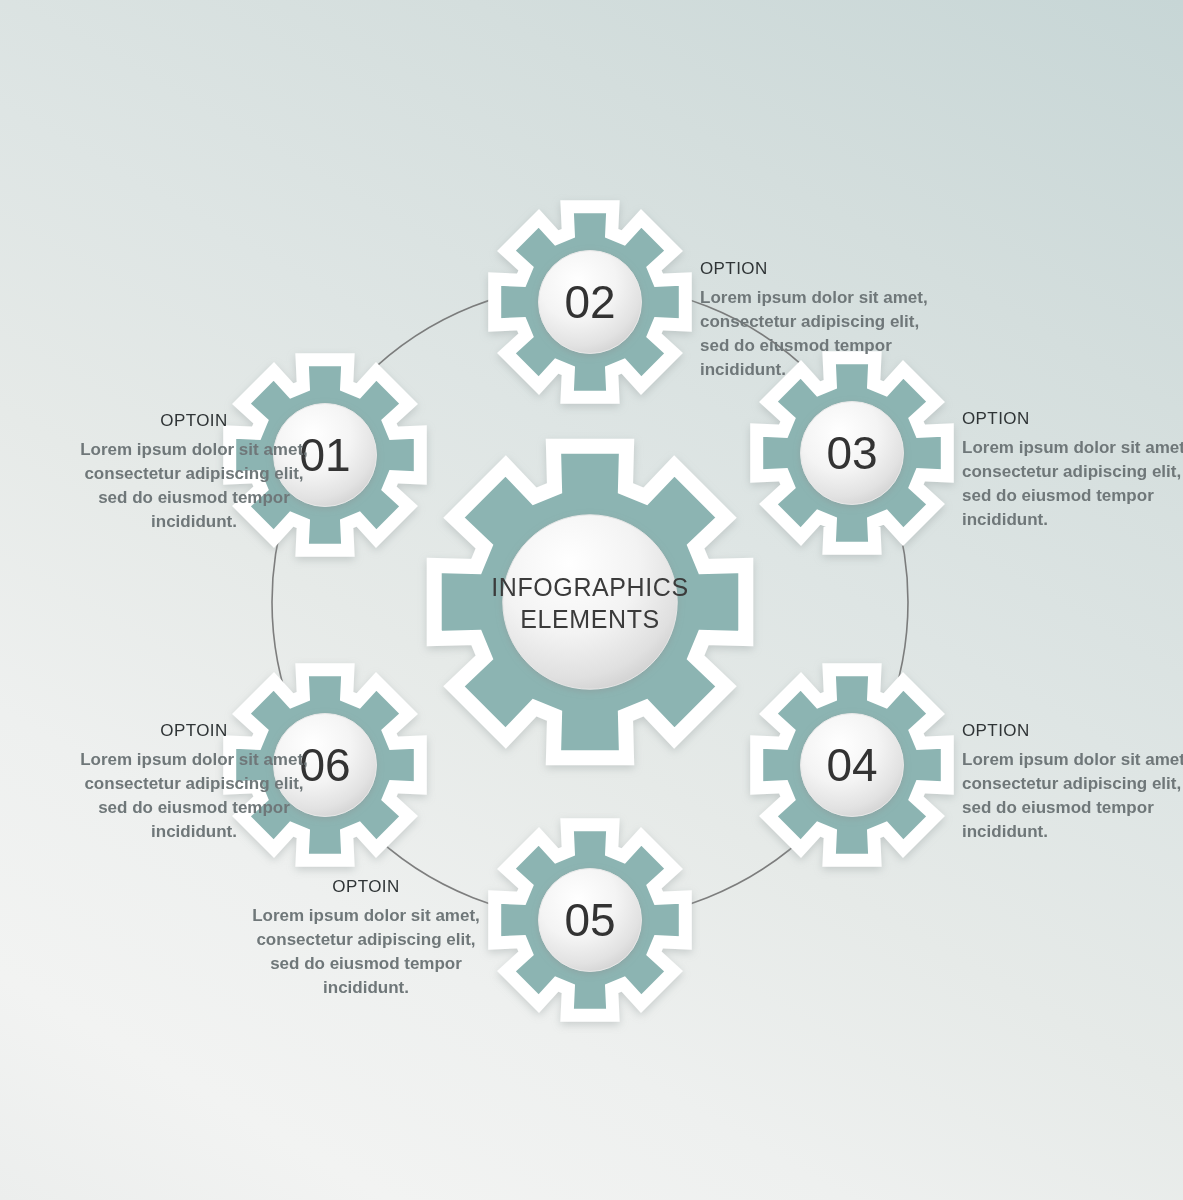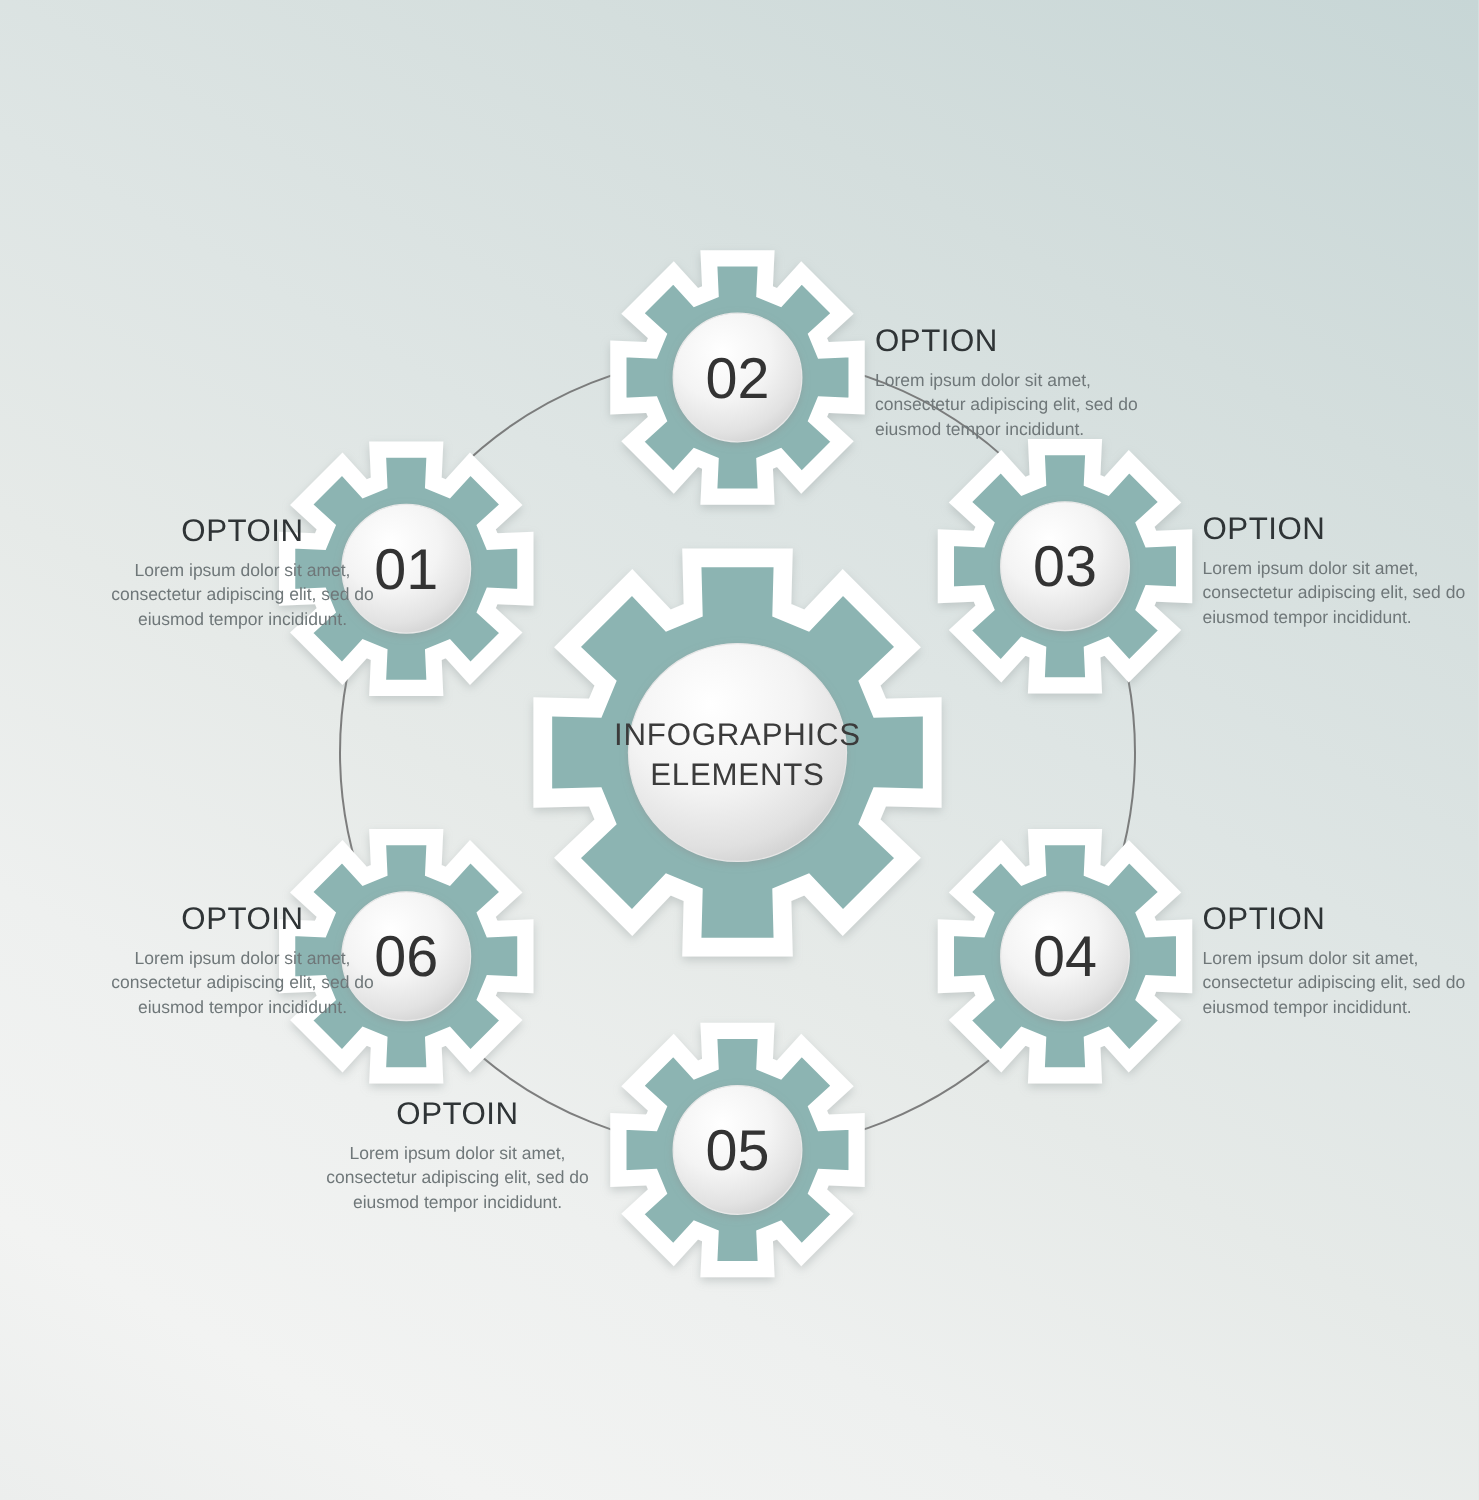--- a/index.html
+++ b/index.html
@@ -43,32 +43,33 @@
     fill: #3b3b3b;
     font-weight: 400;
     font-size: 25px;
     letter-spacing: 0.6px;
   }
   .label {
     position: absolute;
     width: 228px;
   }
   .label .lbl-title {
-    font-size: 25px;
+    font-size: 17px;
     color: #2f3436;
     font-weight: 400;
     letter-spacing: 0.4px;
     line-height: 1.1;
     margin: 0 0 7px 0;
   }
   .label .lbl-body {
-    font-size: 14px;
+    font-size: 17px;
     color: #6f7779;
     line-height: 1.42;
     margin: 0;
+    font-weight: bold;
   }
   .label.right { text-align: left; }
   .label.left  { text-align: center; }
 </style>
 </head>
 <body>
 
 <div id="stage">
 
   <svg id="scene" viewBox="0 0 1183 1200">

